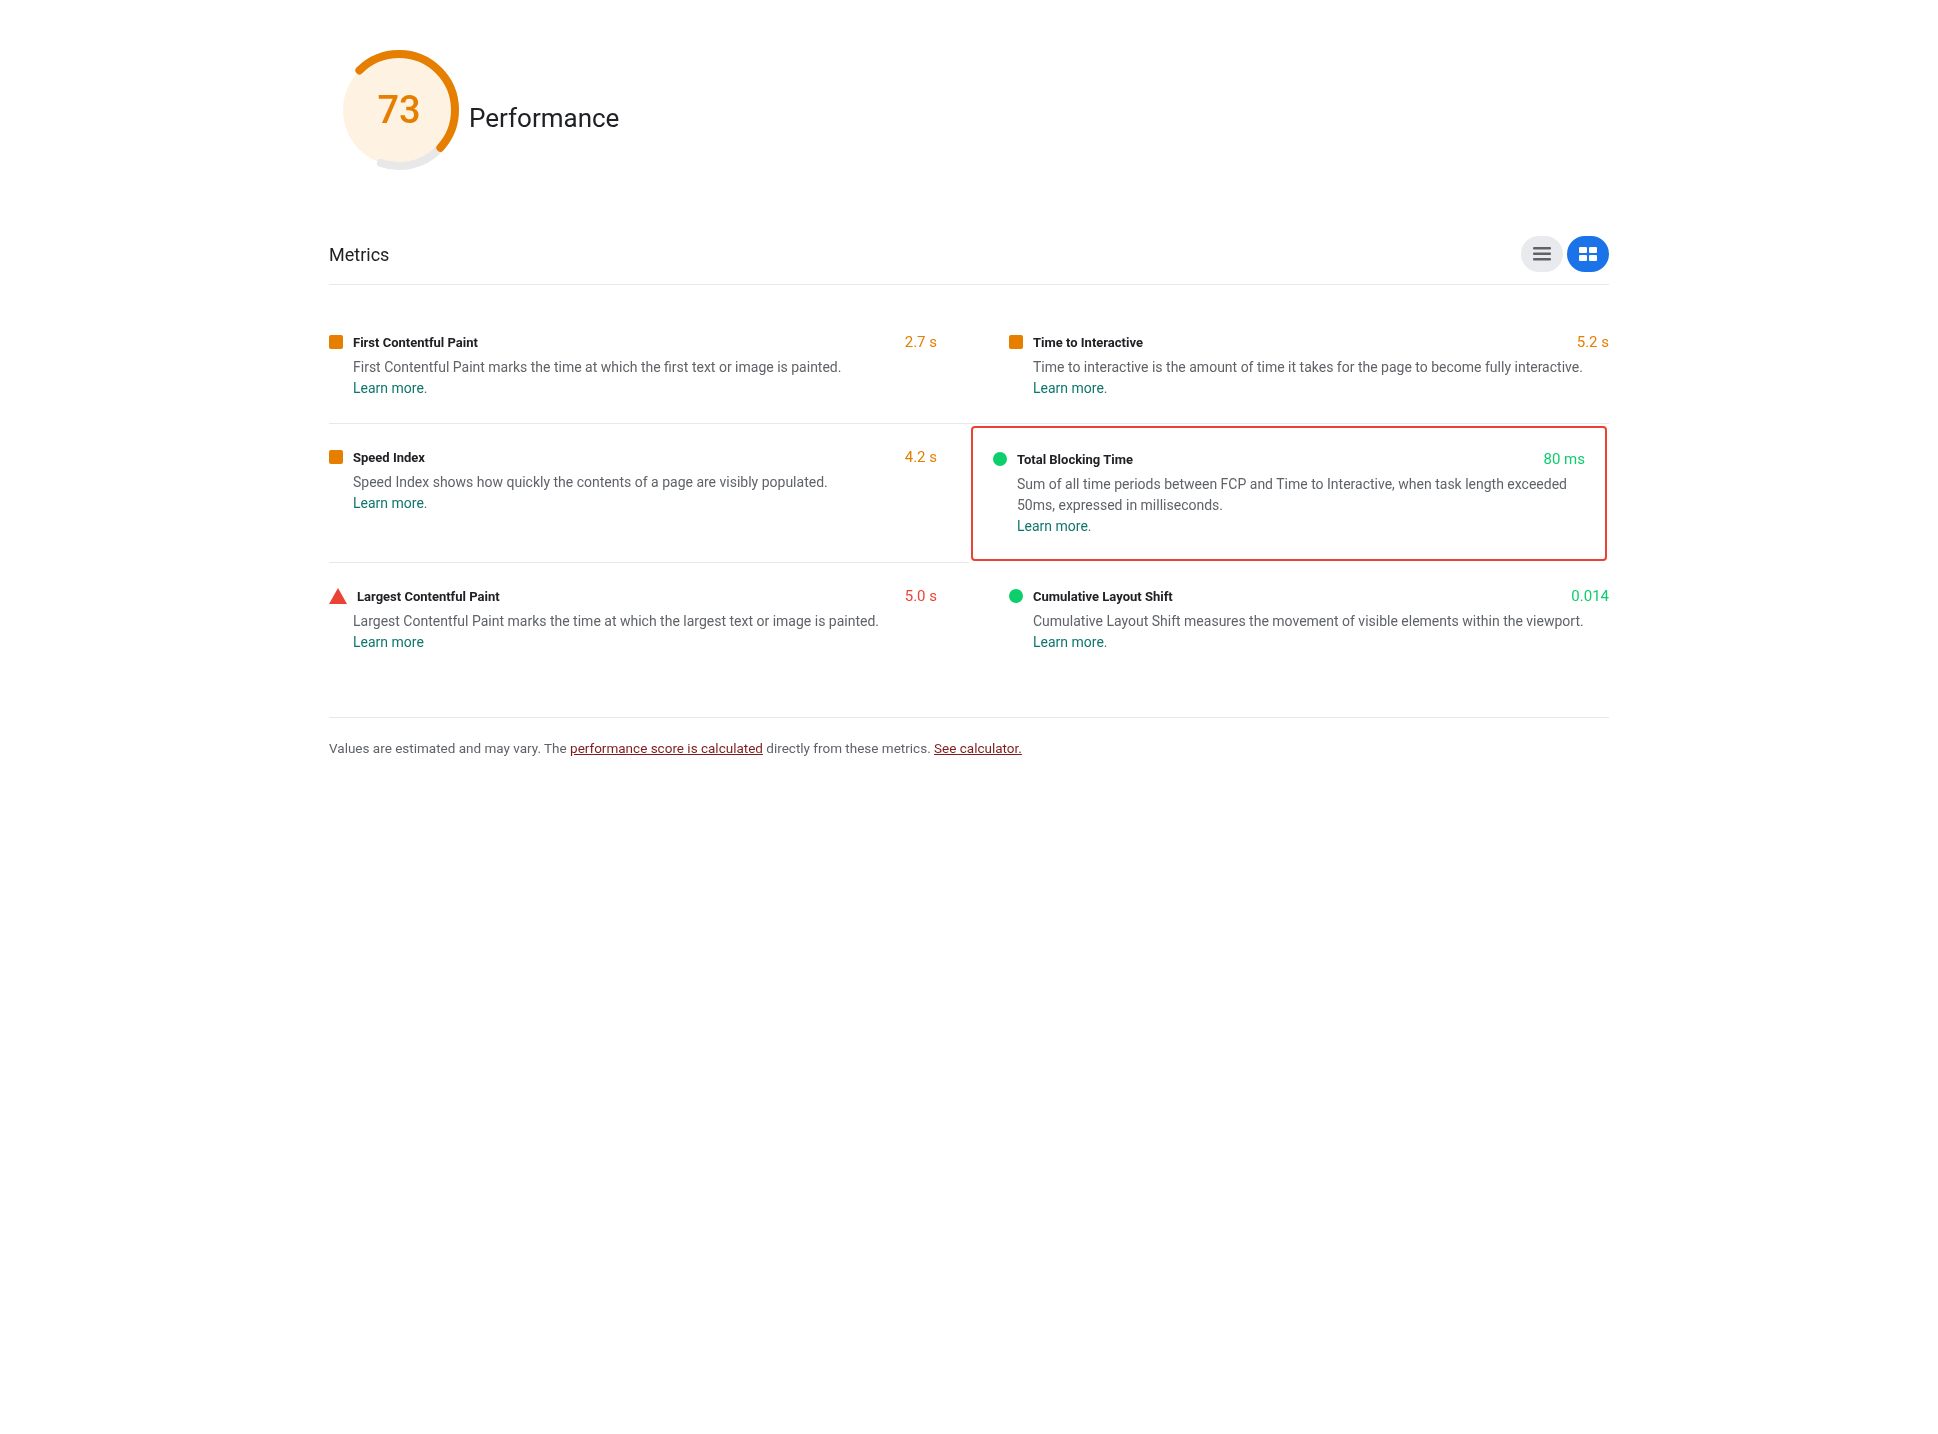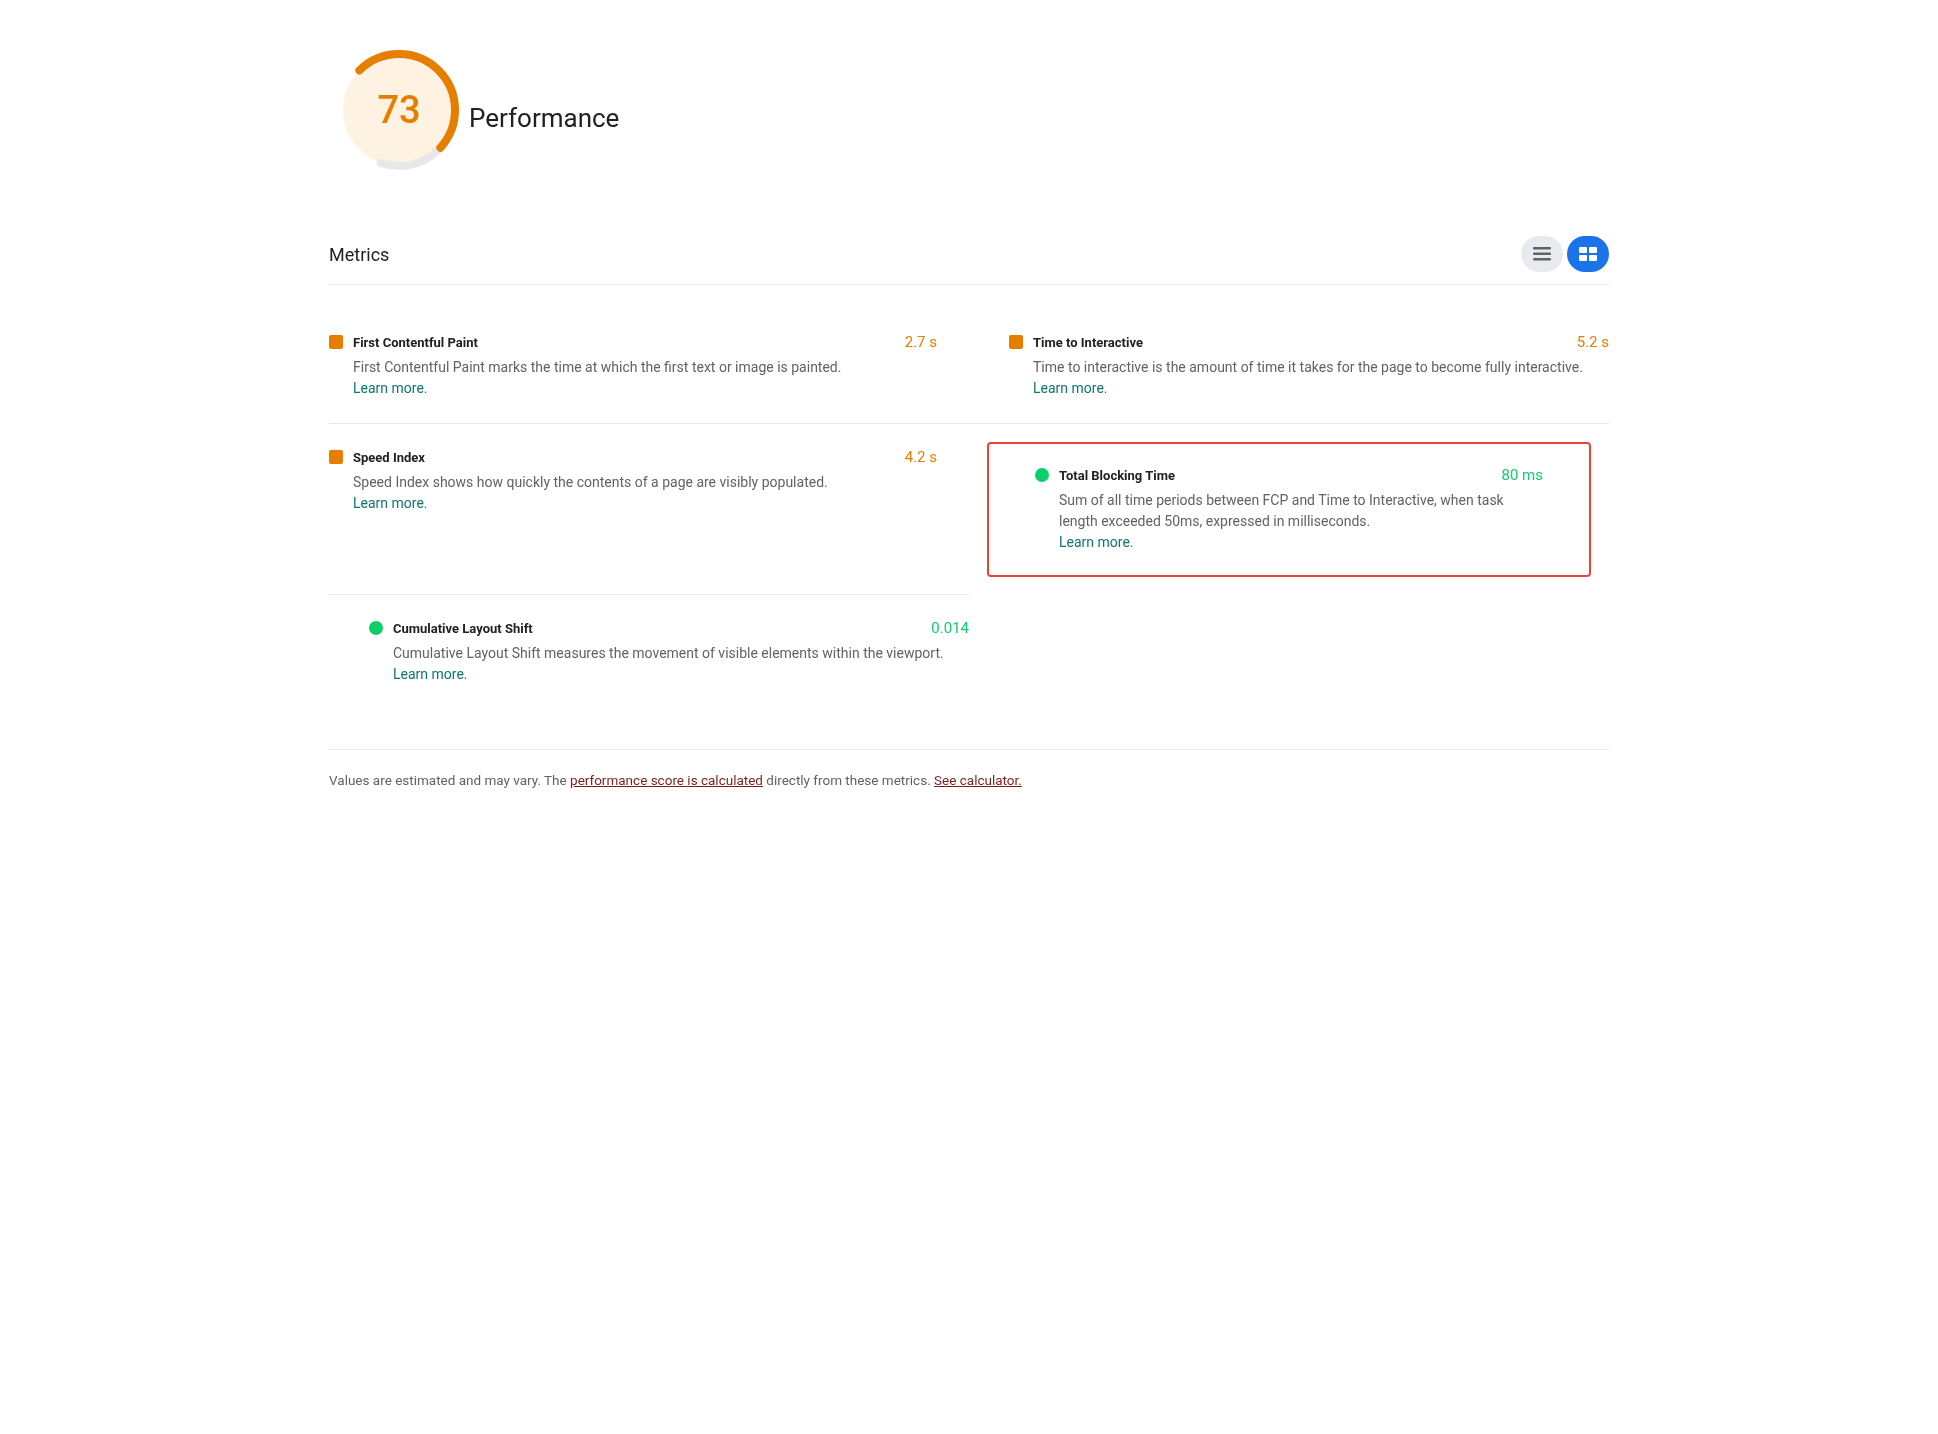--- a/index.html
+++ b/index.html
@@ -106,22 +106,22 @@
 
     .metric-cell.right {
       padding-left: 40px;
       padding-right: 0;
       border-left: none;
     }
 
     .metric-cell.highlighted {
       border: 2px solid #ea4335;
       border-radius: 4px;
-      padding: 22px 46px;
-      margin: 18px;
+      padding: 22px 20px;
+      margin: 2px;
     }
 
     .metric-header {
       display: flex;
       align-items: center;
       justify-content: space-between;
       margin-bottom: 6px;
     }
 
     .metric-title-row {
@@ -291,20 +291,33 @@
         <span class="metric-name">Total Blocking Time</span>
       </div>
       <span class="metric-value green">80 ms</span>
     </div>
     <div class="metric-description">
       Sum of all time periods between FCP and Time to Interactive, when task length exceeded 50ms, expressed in milliseconds.
       <br><a href="#">Learn more</a>.
     </div>
   </div>
 
+  <div class="metric-cell" style="border-bottom: none;">
+    <div class="metric-header">
+      <div class="metric-title-row">
+        <div class="metric-icon red-triangle"></div>
+        <span class="metric-name">Largest Contentful Paint</span>
+      </div>
+      <span class="metric-value red">5.0 s</span>
+    </div>
+    <div class="metric-description">
+      Largest Contentful Paint marks the time at which the largest text or image is painted.
+      <br><a href="#">Learn more</a>
+    </div>
+  </div>
 
   <div class="metric-cell right" style="border-bottom: none;">
     <div class="metric-header">
       <div class="metric-title-row">
         <div class="metric-icon green-circle"></div>
         <span class="metric-name">Cumulative Layout Shift</span>
       </div>
       <span class="metric-value green">0.014</span>
     </div>
     <div class="metric-description">

